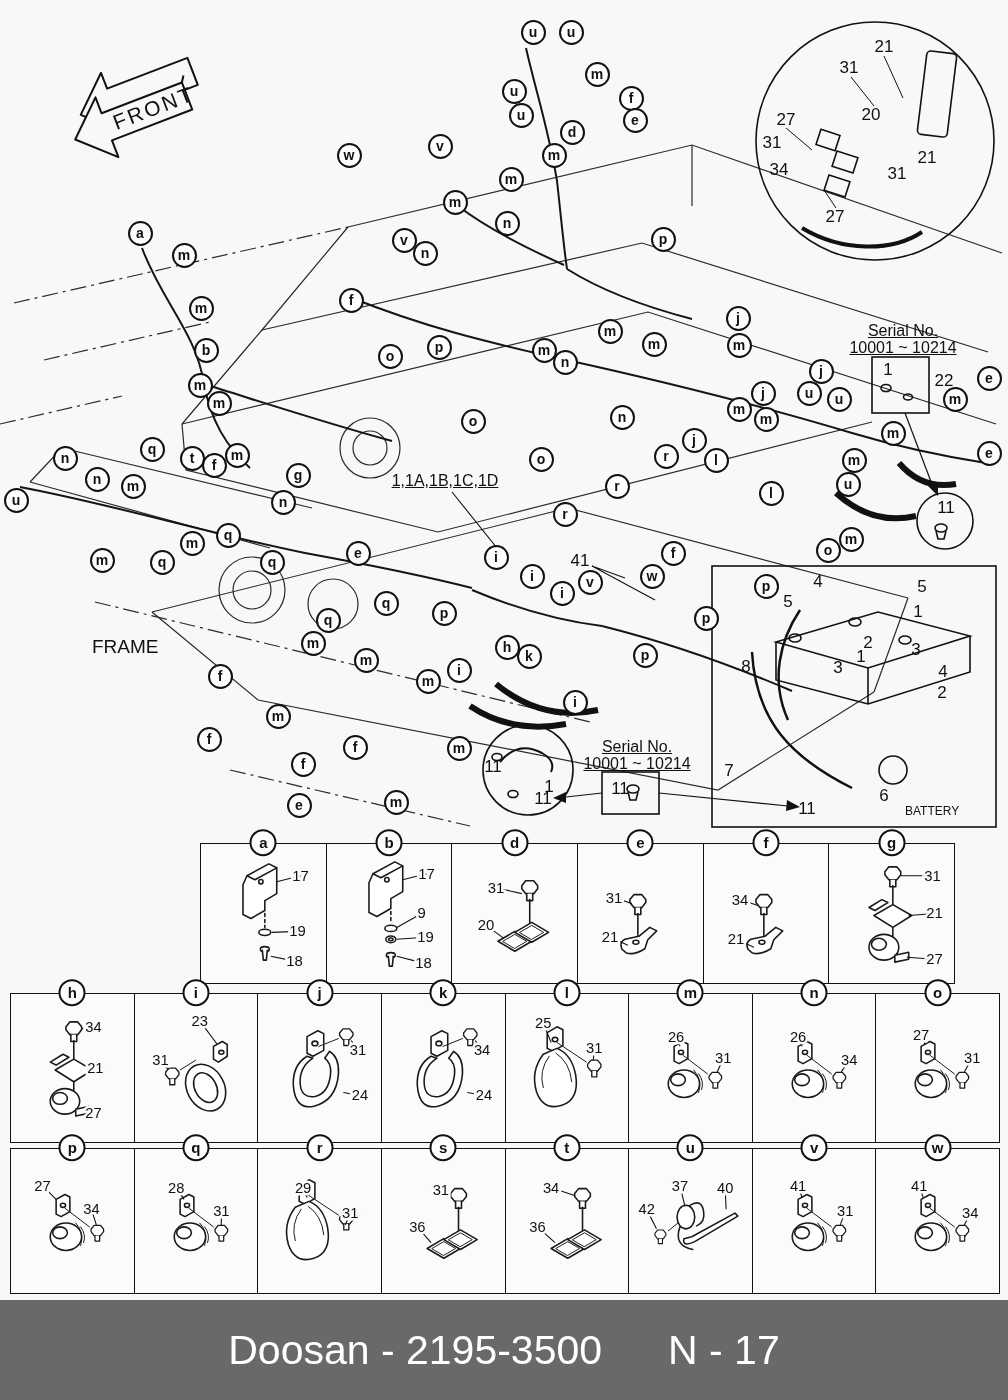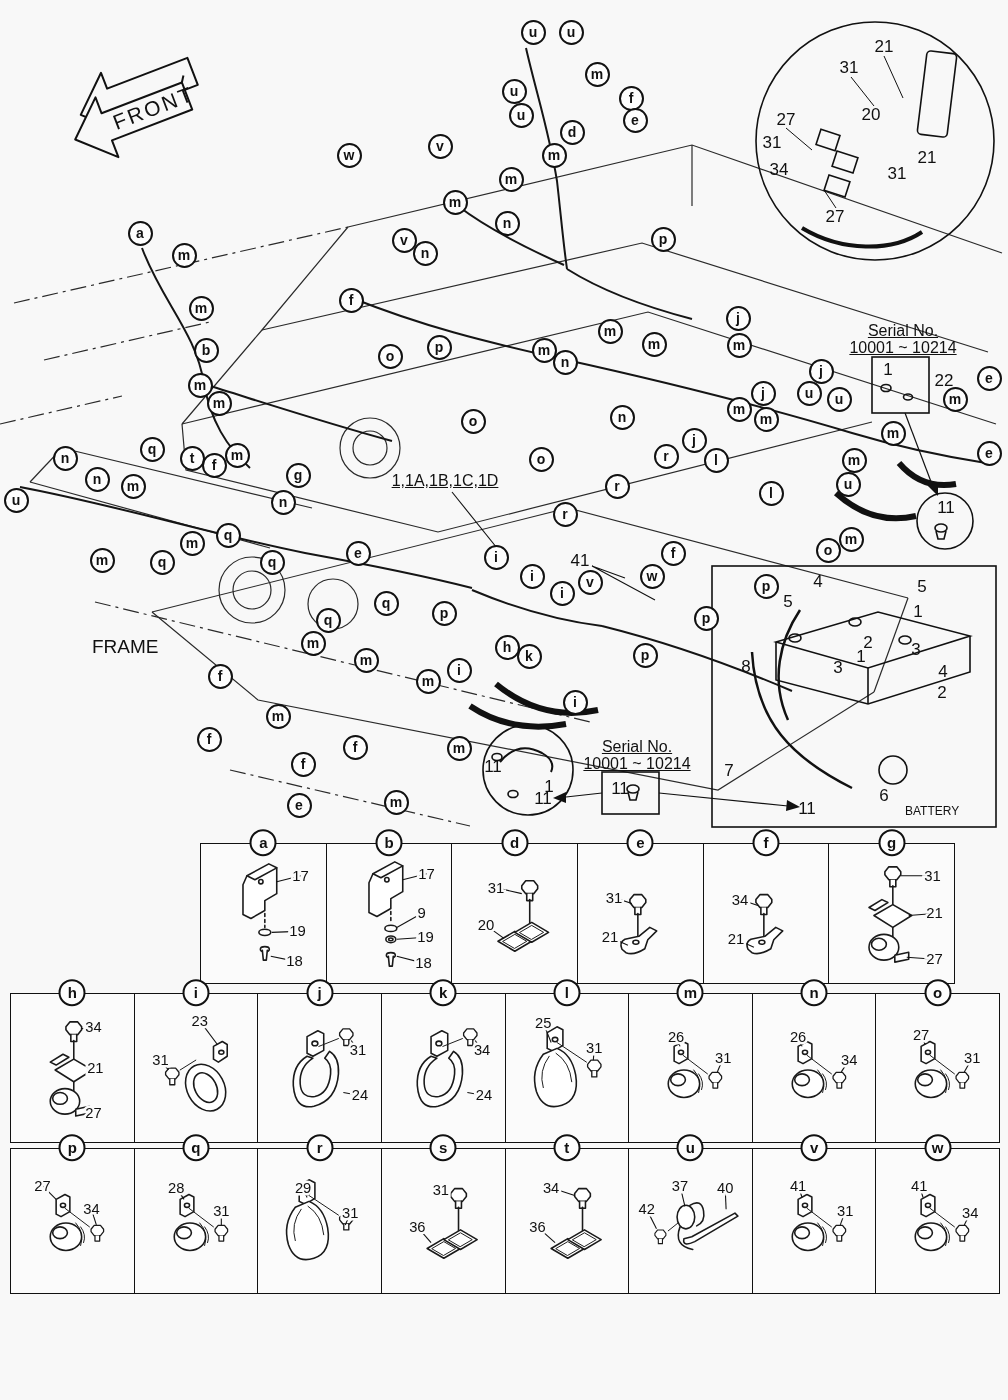--- a/index.html
+++ b/index.html
@@ -732,13 +732,17 @@
             </g>
             <line class="lead" x1="48" y1="46" x2="44" y2="34"></line>
             <line class="lead" x1="90" y1="74" x2="96" y2="62"></line>
             <text x="44" y="39" text-anchor="middle">41</text>
             <text x="96" y="67" text-anchor="middle">34</text>
           </svg>
         </div>
       </div>
     </div>
 
+  <div class="footer">
+    <span>Doosan - 2195-3500</span>
+    <span>N - 17</span>
+  </div>
 </div>
 
 </body></html>

